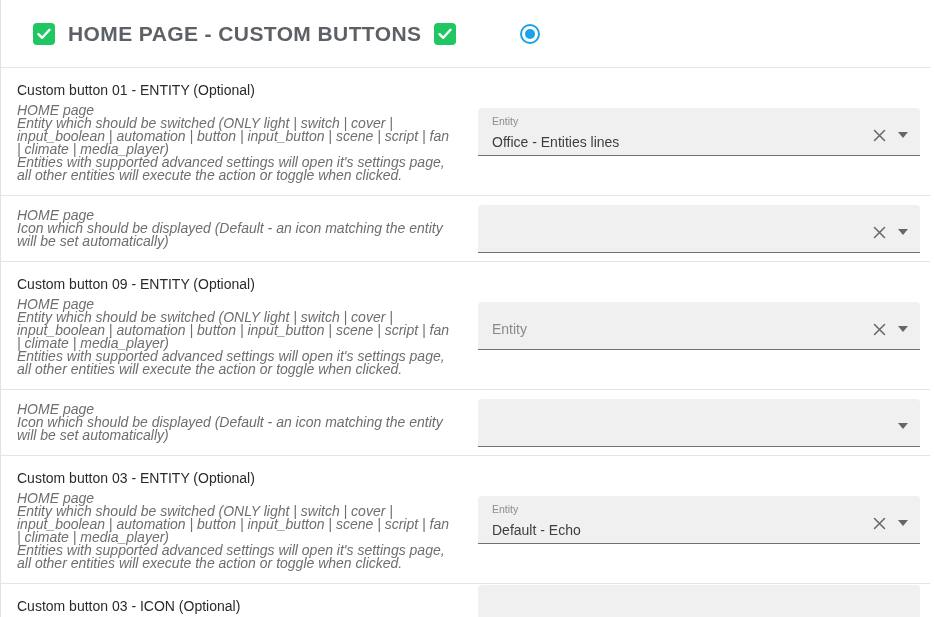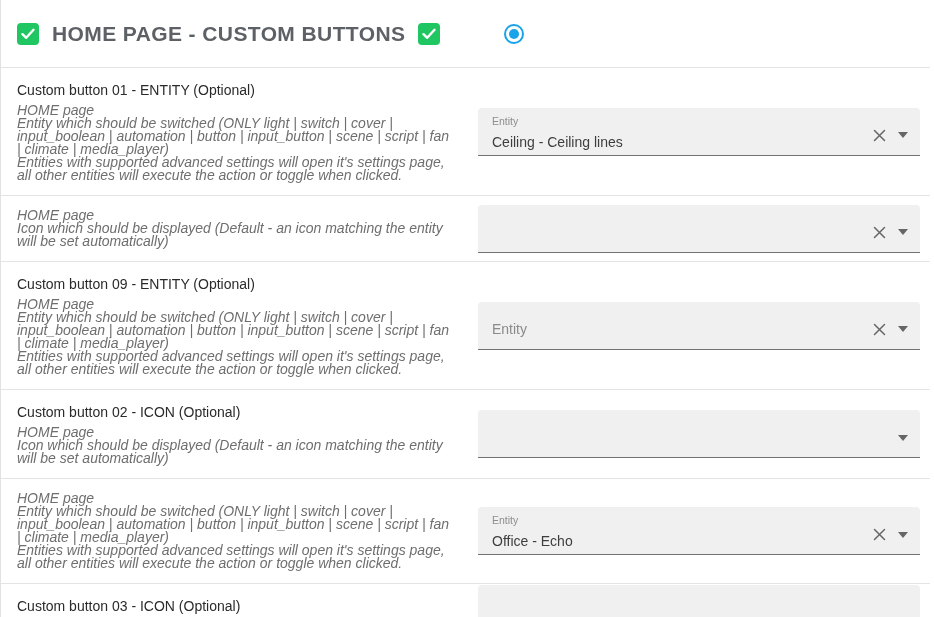--- a/index.html
+++ b/index.html
@@ -6,21 +6,21 @@
   html, body { width: 934px; height: 617px; overflow: hidden; background: #ffffff; }
   body { font-family: "Liberation Sans", sans-serif; color: #262626; }
 
   .page { width: 934px; height: 617px; border-left: 1px solid #e2e2e2; }
 
   
   .header {
     height: 68px;
     display: flex;
     align-items: center;
-    padding-left: 16px;
+    padding-left: 32px;
     border-bottom: 1px solid #e4e4e4;
     margin-right: 4px;
   }
   .checkbox {
     width: 22px; height: 22px;
     border-radius: 4px;
     background: #1fc662;
     display: flex; align-items: center; justify-content: center;
     flex-shrink: 0;
     cursor: pointer;
@@ -154,21 +154,21 @@
       <div class="section-title">Custom button 01 - ENTITY (Optional)</div>
       <div class="section-desc">
         <p>HOME page</p>
         <p>Entity which should be switched (ONLY light | switch | cover | input_boolean | automation | button | input_button | scene | script | fan | climate | media_player)</p>
         <p>Entities with supported advanced settings will open it's settings page, all other entities will execute the action or toggle when clicked.</p>
       </div>
     </div>
     <div class="section-right">
       <div class="field">
         <span class="field-label">Entity</span>
-        <span class="field-value">Ceiling - Ceiling lines</span>
+        <span class="field-value">Office - Entities lines</span>
         <span class="field-icons">
           <span class="clear-icon">
             <svg width="17" height="17" viewBox="0 0 17 17">
                 <path d="M3.5 3.5 L13.5 13.5 M13.5 3.5 L3.5 13.5" stroke="#666666" stroke-width="1.5" stroke-linecap="round"></path>
               </svg>
           </span>
           <span class="caret-icon"></span>
         </span>
       </div>
     </div>
@@ -215,48 +215,48 @@
               </svg>
           </span>
           <span class="caret-icon"></span>
         </span>
       </div>
     </div>
   </div>
 
   <div class="section">
     <div class="section-left">
-      <div class="section-title">Custom button 02 - ICON (Optional)</div>
       <div class="section-desc">
         <p>HOME page</p>
         <p>Icon which should be displayed (Default - an icon matching the entity will be set automatically)</p>
       </div>
     </div>
     <div class="section-right">
       <div class="field">
         <span class="field-value"></span>
         <span class="field-icons">
           <span class="caret-icon"></span>
         </span>
       </div>
     </div>
   </div>
 
   <div class="section">
     <div class="section-left">
+      <div class="section-title">Custom button 03 - ENTITY (Optional)</div>
       <div class="section-desc">
         <p>HOME page</p>
         <p>Entity which should be switched (ONLY light | switch | cover | input_boolean | automation | button | input_button | scene | script | fan | climate | media_player)</p>
         <p>Entities with supported advanced settings will open it's settings page, all other entities will execute the action or toggle when clicked.</p>
       </div>
     </div>
     <div class="section-right">
       <div class="field">
         <span class="field-label">Entity</span>
-        <span class="field-value">Office - Echo</span>
+        <span class="field-value">Default - Echo</span>
         <span class="field-icons">
           <span class="clear-icon">
             <svg width="17" height="17" viewBox="0 0 17 17">
                 <path d="M3.5 3.5 L13.5 13.5 M13.5 3.5 L3.5 13.5" stroke="#666666" stroke-width="1.5" stroke-linecap="round"></path>
               </svg>
           </span>
           <span class="caret-icon"></span>
         </span>
       </div>
     </div>

